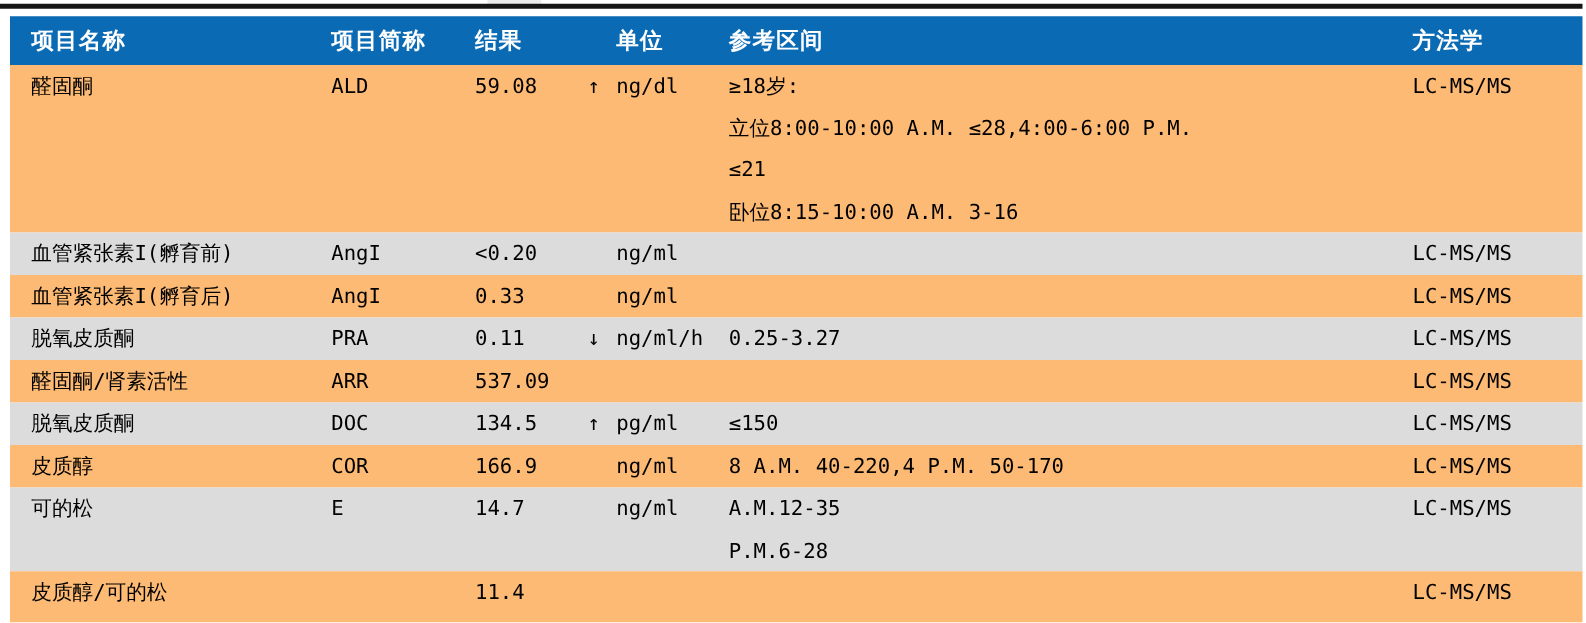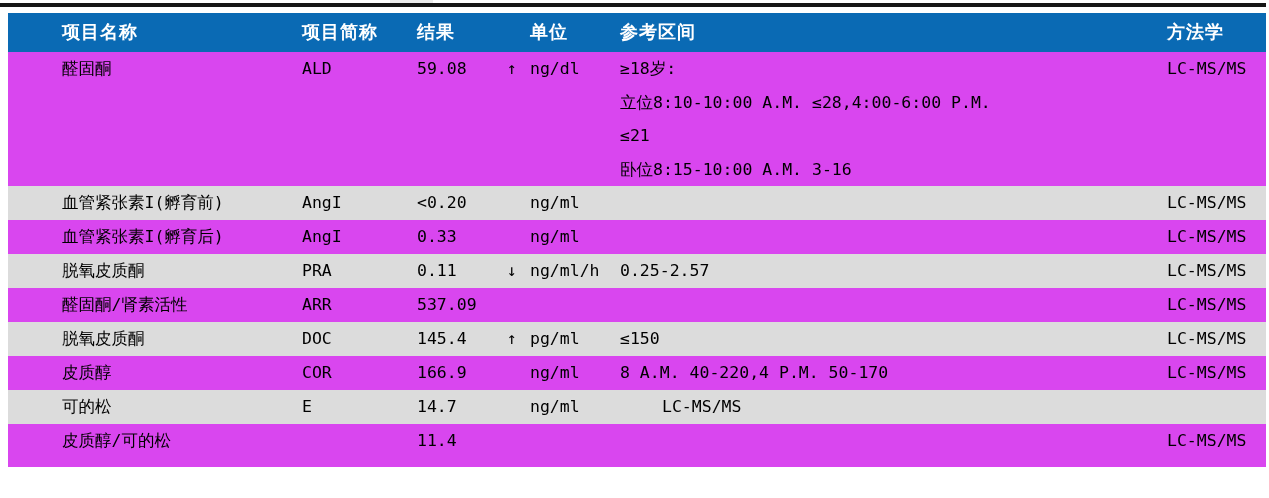--- a/index.html
+++ b/index.html
@@ -27,21 +27,21 @@
   .report-table {
     position: absolute;
     left: 8px; top: 13px;
     width: 1258px;
   }
   .row {
     display: flex;
     align-items: flex-start;
     padding-left: 17px;
     min-height: 34px;
-    background: #d946ef;
+    background: #fdba74;
   }
   .row.striped { background: var(--stripe-bg, #DCDCDC); }
   .row:last-child { min-height: 43px; }
   .header-row {
     display: flex;
     align-items: center;
     padding-left: 17px;
     height: 39px;
     background: var(--header-bg, #0A6AB4);
     color: var(--header-fg, #ffffff);
@@ -50,21 +50,21 @@
     font-size: 18px;
     letter-spacing: 1px;
   }
   .cell {
     line-height: 34px;
     font-size: 16.5px;
     white-space: nowrap;
     flex-shrink: 0;
   }
   .header-row .cell { line-height: 39px; font-size: 18px; }
-  .c-name   { width: 240px; margin-left: 37px; }
+  .c-name   { width: 240px; }
   .c-abbr   { width: 115px; }
   .c-result { width: 90px; }
   .c-flag   { width: 23px; }
   .c-unit   { width: 90px; }
   .c-ref    { width: 505px; }
   .c-method { flex: 1 1 auto; padding-left: 4px; margin-left: 38px; }
   .ref-line { line-height: 33.5px; white-space: nowrap; }
 </style>
 </head>
 <body>
@@ -88,21 +88,21 @@
 
     <div>
   <div class="row">
     <div class="cell c-name">醛固酮</div>
     <div class="cell c-abbr">ALD</div>
     <div class="cell c-result">59.08</div>
     <div class="cell c-flag">↑</div>
     <div class="cell c-unit">ng/dl</div>
     <div class="cell c-ref">
             <div class="ref-line">≥18岁:</div>
-            <div class="ref-line">立位8:10-10:00 A.M. ≤28,4:00-6:00 P.M.</div>
+            <div class="ref-line">立位8:00-10:00 A.M. ≤28,4:00-6:00 P.M.</div>
             <div class="ref-line">≤21</div>
             <div class="ref-line">卧位8:15-10:00 A.M. 3-16</div>
           </div>
     <div class="cell c-method">LC-MS/MS</div>
   </div>
 
   <div class="row striped">
     <div class="cell c-name">血管紧张素I(孵育前)</div>
     <div class="cell c-abbr">AngI</div>
     <div class="cell c-result">&lt;0.20</div>
@@ -122,39 +122,39 @@
     <div class="cell c-method">LC-MS/MS</div>
   </div>
 
   <div class="row striped">
     <div class="cell c-name">脱氧皮质酮</div>
     <div class="cell c-abbr">PRA</div>
     <div class="cell c-result">0.11</div>
     <div class="cell c-flag">↓</div>
     <div class="cell c-unit">ng/ml/h</div>
     <div class="cell c-ref">
-            <div class="ref-line">0.25-2.57</div>
+            <div class="ref-line">0.25-3.27</div>
           </div>
     <div class="cell c-method">LC-MS/MS</div>
   </div>
 
   <div class="row">
     <div class="cell c-name">醛固酮/肾素活性</div>
     <div class="cell c-abbr">ARR</div>
     <div class="cell c-result">537.09</div>
     <div class="cell c-flag"></div>
     <div class="cell c-unit"></div>
     <div class="cell c-ref"></div>
     <div class="cell c-method">LC-MS/MS</div>
   </div>
 
   <div class="row striped">
     <div class="cell c-name">脱氧皮质酮</div>
     <div class="cell c-abbr">DOC</div>
-    <div class="cell c-result">145.4</div>
+    <div class="cell c-result">134.5</div>
     <div class="cell c-flag">↑</div>
     <div class="cell c-unit">pg/ml</div>
     <div class="cell c-ref">
             <div class="ref-line">≤150</div>
           </div>
     <div class="cell c-method">LC-MS/MS</div>
   </div>
 
   <div class="row">
     <div class="cell c-name">皮质醇</div>
@@ -167,20 +167,24 @@
           </div>
     <div class="cell c-method">LC-MS/MS</div>
   </div>
 
   <div class="row striped">
     <div class="cell c-name">可的松</div>
     <div class="cell c-abbr">E</div>
     <div class="cell c-result">14.7</div>
     <div class="cell c-flag"></div>
     <div class="cell c-unit">ng/ml</div>
+    <div class="cell c-ref">
+            <div class="ref-line">A.M.12-35</div>
+            <div class="ref-line">P.M.6-28</div>
+          </div>
     <div class="cell c-method">LC-MS/MS</div>
   </div>
 
   <div class="row">
     <div class="cell c-name">皮质醇/可的松</div>
     <div class="cell c-abbr"></div>
     <div class="cell c-result">11.4</div>
     <div class="cell c-flag"></div>
     <div class="cell c-unit"></div>
     <div class="cell c-ref"></div>

